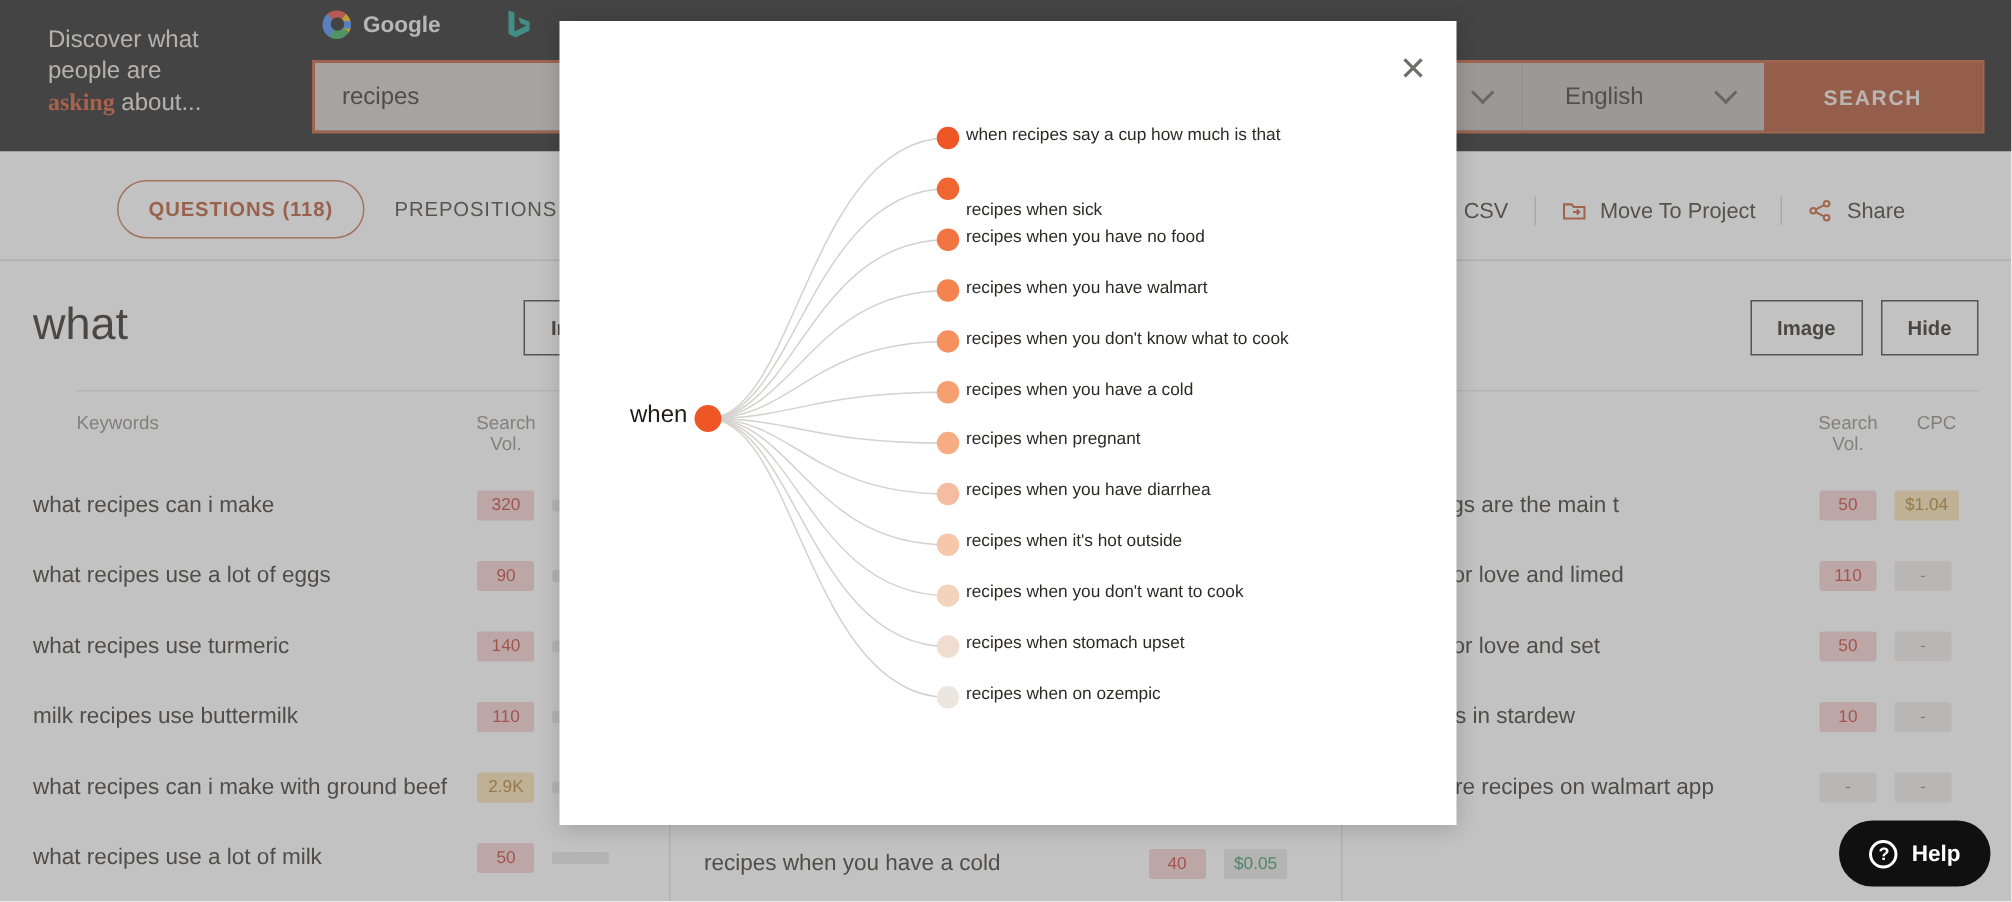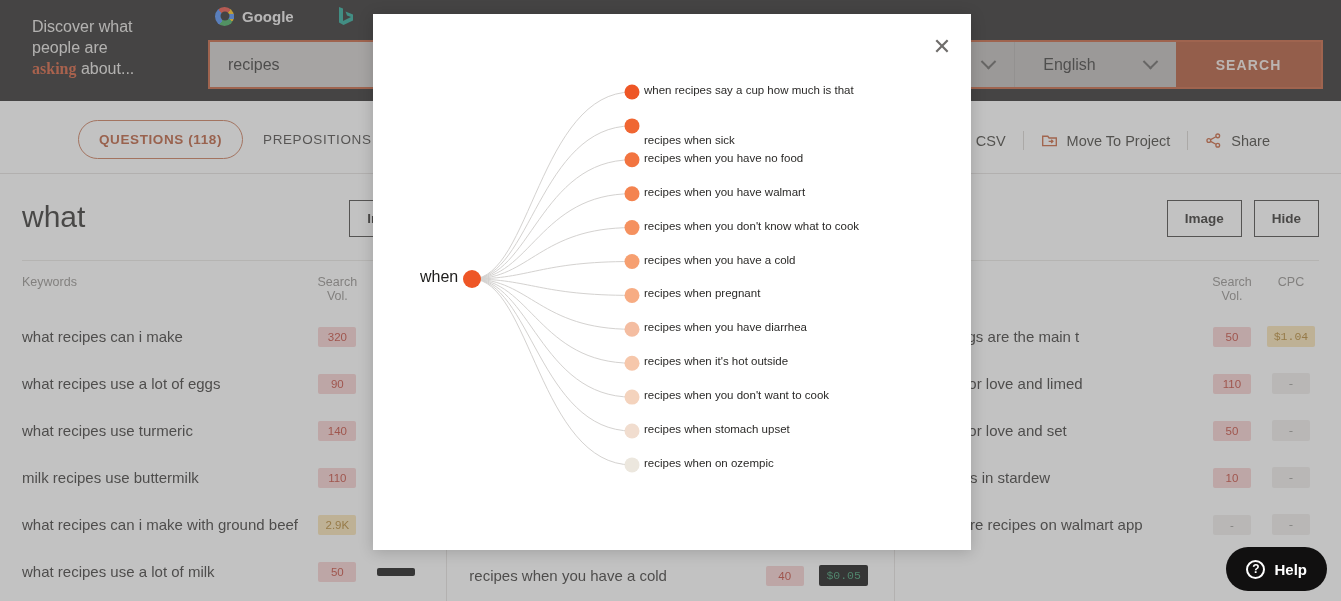--- a/index.html
+++ b/index.html
@@ -65,33 +65,33 @@
   
   .cols { position:absolute; left:0; top:174px; width:1341px; height:427px; display:flex; }
   .col { position:relative; flex:1 1 0; padding:26px 22px 0 22px; }
   .col + .col { border-left:1px solid #e4e1de; }
   .col-head { display:flex; align-items:flex-start; justify-content:space-between; height:52px; }
   .col-title { font-size:30px; color:#232220; font-weight:400; line-height:34px; }
   .hbtns { display:flex; gap:12px; }
   .hbtn { border:1px solid #3a3835; background:#fff; font-size:13.5px; color:#24221f;
      padding:10px 17px; cursor:pointer; font-weight:600; }
   .thead { display:flex; border-top:1px solid #e8e5e2; margin-top:8px; padding:14px 0 10px 0;
-     font-size:12.5px; color:#8b8885; }
+     font-size:12.5px; color:#8b8885;margin-left:29px; }
   .th-k { flex:1; }
   .th-v { width:62px; text-align:center; }
   .th-c { width:56px; text-align:center; }
   .trow { display:flex; align-items:center; padding:13px 0; }
   .td-k { flex:1; font-size:15px; color:#2c2a28; line-height:21px; padding-right:8px; }
   .td-v { width:62px; display:flex; justify-content:center; }
-  .td-c { width:56px; display:flex; justify-content:center;font-family:Liberation Mono, monospace; }
+  .td-c { width:56px; display:flex; justify-content:flex-start; }
   .pill { display:inline-block; min-width:38px; text-align:center; font-size:11.5px;
      padding:4px 7px; border-radius:2px; }
   .p-red { background:#f6cdcd; color:#c0392b; }
   .p-yel { background:#f7e0ae; color:#b07d21; }
-  .p-grn { background:#000000; color:#2f8f63; }
+  .p-grn { background:#e5e5e5; color:#2f8f63; }
   .p-non { background:#efecea; color:#8b8885; }
 
   
   .modal { position:absolute; left:373px; top:14px; width:598px; height:536px;
      background:#fff; z-index:60; box-shadow:0 2px 14px rgba(0,0,0,.18); }
   .modal-close { position:absolute; right:16px; top:20px; width:26px; height:26px;
      display:flex; align-items:center; justify-content:center; color:#6f6d6b; font-size:22px;
      line-height:1; cursor:pointer; font-family:"DejaVu Sans",sans-serif; }
   .graph { position:absolute; left:0; top:0; width:598px; height:536px; }
   .graph svg { position:absolute; left:0; top:0; }

